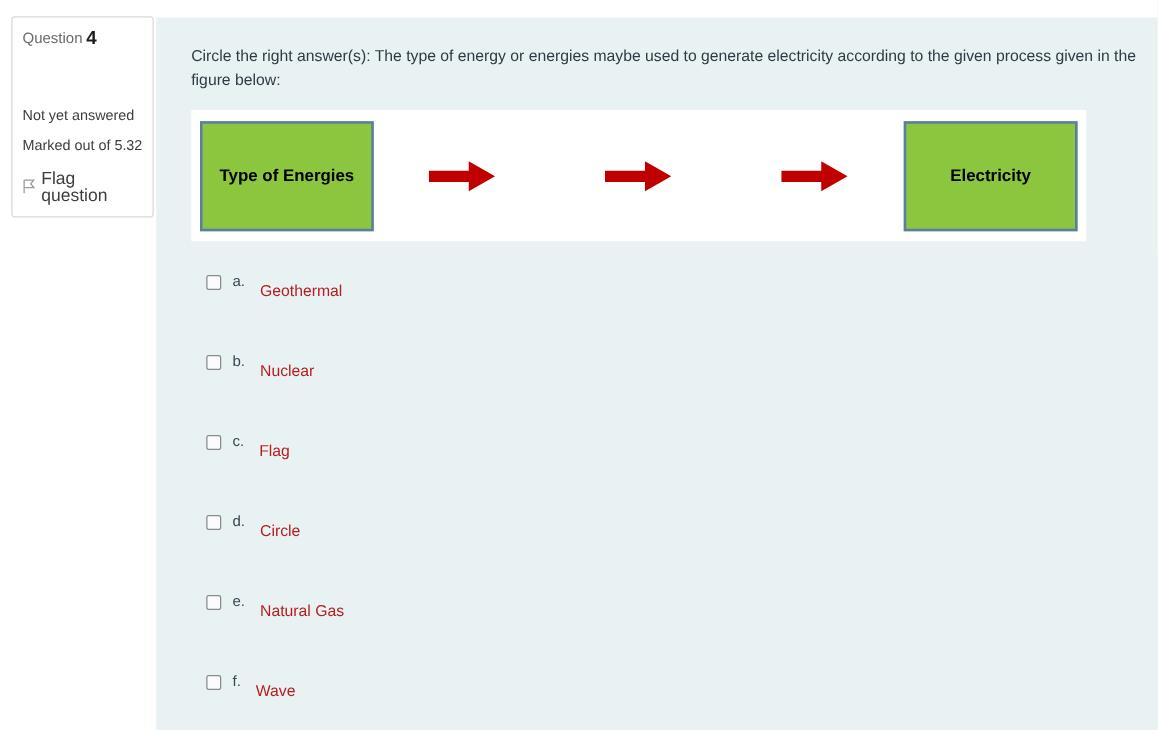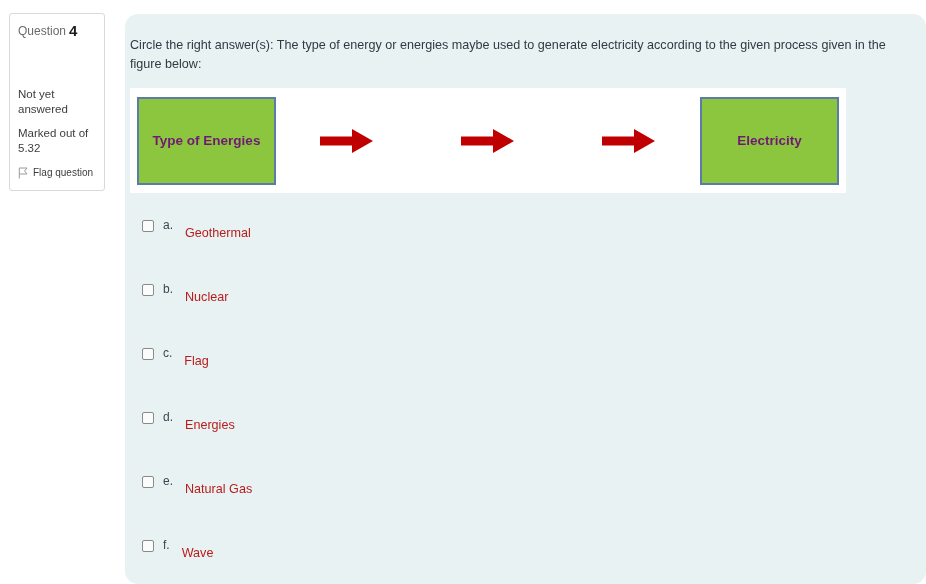--- a/index.html
+++ b/index.html
@@ -14,21 +14,21 @@
     color: #2b2b2b;
     overflow: hidden;
     position: relative;
   }
 
   
   #question-info {
     position: absolute;
     left: 9px;
     top: 13px;
-    width: 96px;
+    width: 114px;
     background: #ffffff;
     border: 1px solid #d9d9d9;
     border-radius: 3px;
     padding: 9px 8px 10px 8px;
     box-sizing: border-box;
   }
   #question-info .qnum-line {
     font-size: 12px;
     color: #6a6a6a;
     line-height: 15px;
@@ -50,41 +50,40 @@
     margin-bottom: 9px;
     margin-top: 48px;
   }
   #question-info .grade {
     font-size: 11.5px;
     color: #3d3d3d;
     line-height: 15px;
     margin-bottom: 10px;
   }
   #question-info .flag-row {
-    font-size: 10px;
+    font-size: 14px;
     color: #3d3d3d;
     line-height: 14px;
     display: flex;
     align-items: center;
     gap: 5px;
     cursor: pointer;
   }
   .flag-icon { flex: 0 0 auto; line-height: 0; }
 
   
   #question-content {
     position: absolute;
     left: 125px;
     top: 14px;
     width: 801px;
     height: 570px;
     background: #e8f2f3;
     box-sizing: border-box;
-    padding: 22px 16px 0 5px;
-    border-radius: 13px;
+    padding: 22px 16px 0 28px;
   }
 
   #question-text {
     font-size: 12.6px;
     line-height: 19px;
     color: #2f3a44;
     max-width: 775px;
     margin: 0 0 14px 0;
   }
 
@@ -111,21 +110,21 @@
     background: #8cc63e;
     border: 2px solid #5b7ba8;
     height: 88px;
     display: flex;
     align-items: center;
     justify-content: center;
     box-sizing: border-box;
     text-align: center;
     font-weight: bold;
     font-size: 13.5px;
-    color: #701a75;
+    color: #000000;
     line-height: 17px;
     padding: 0 6px;
   }
   .flow-box.b1 { width: 139px; }
   .flow-box.b2 { width: 139px; }
   .flow-box.b3 { width: 139px; }
   .flow-box.b4 { width: 139px; }
 
   .flow-arrow {
     flex: 1 1 auto;
@@ -243,21 +242,21 @@
 
     <div class="option-row">
       <span class="option-checkbox"></span>
       <span class="option-letter">c.</span>
       <span class="option-label">Flag</span>
     </div>
 
     <div class="option-row">
       <span class="option-checkbox"></span>
       <span class="option-letter">d.</span>
-      <span class="option-label">Energies</span>
+      <span class="option-label">Circle</span>
     </div>
 
     <div class="option-row">
       <span class="option-checkbox"></span>
       <span class="option-letter">e.</span>
       <span class="option-label">Natural Gas</span>
     </div>
 
     <div class="option-row">
       <span class="option-checkbox"></span>

